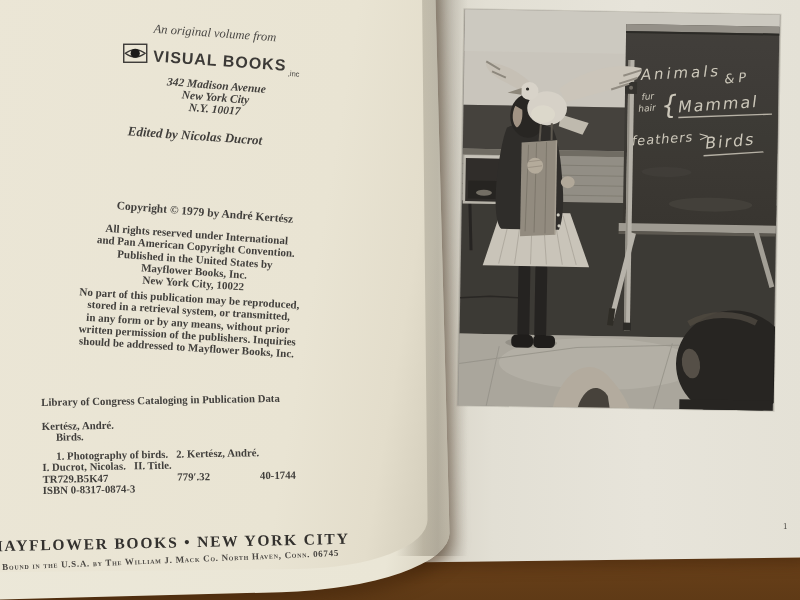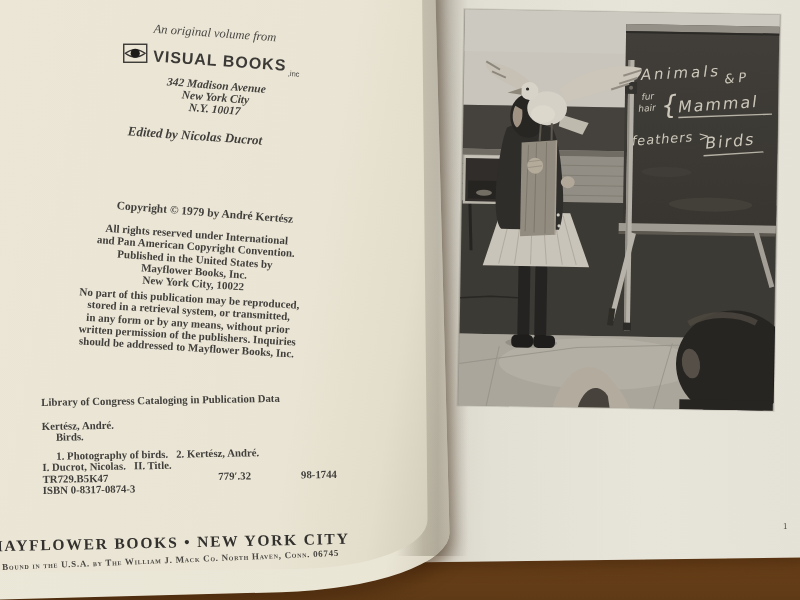--- a/index.html
+++ b/index.html
@@ -50,21 +50,21 @@
   .edited{left:90px;top:128px;width:210px;font-weight:bold;font-style:italic;font-size:13px;transform:rotate(4deg);}
   .copyright{left:85px;top:206px;width:240px;font-weight:bold;font-size:11.5px;transform:rotate(4.5deg);}
   .rights{left:70px;top:228px;width:250px;font-weight:bold;font-size:11px;line-height:12.3px;transform:rotate(4deg);}
   .permission{left:52px;top:292px;width:272px;font-weight:bold;font-size:11px;line-height:12.3px;transform:rotate(3.5deg);}
   .loc{left:42px;top:394px;width:340px;font-weight:bold;font-size:10.8px;line-height:11.5px;transform:rotate(-1deg);}
   .loc-header{margin-bottom:12px;}
   .indent{padding-left:14px;}
   .loc-gap{margin-top:7px;}
   .loc-row span{display:inline-block;}
   .loc-call{width:132px;}
-  .loc-dewey{width:80px;margin-left:41px;}
+  .loc-dewey{width:80px;}
   .mayflower{left:-12px;top:533px;width:420px;font-weight:bold;font-size:15.5px;letter-spacing:1.8px;white-space:nowrap;transform:rotate(-1.2deg);color:#33312e;}
   .bound{left:2px;top:562px;width:400px;font-weight:bold;font-size:9px;letter-spacing:.7px;font-variant:small-caps;white-space:nowrap;transform:rotate(-2.4deg);transform-origin:left top;color:#4a4743;}
   .page-num{left:783px;top:521px;font-size:9px;color:#4c4a46;transform:rotate(-1deg);}
 </style>
 </head>
 <body>
 
 <div class="page right-page"></div>
 
 <div class="page under-page"></div>
@@ -115,21 +115,21 @@
 
 <div class="txt loc">
   <div class="loc-header">Library of Congress Cataloging in Publication Data</div>
   <div>Kertész, André.</div>
   <div class="indent">Birds.</div>
   <div class="indent loc-gap pre">1. Photography of birds.   2. Kertész, André.</div>
   <div class="pre">I. Ducrot, Nicolas.   II. Title.</div>
   <div class="loc-row">
     <span class="loc-call">TR729.B5K47</span>
     <span class="loc-dewey">779′.32</span>
-    <span>98-1744</span>
+    <span>40-1744</span>
   </div>
   <div>ISBN 0-8317-0874-3</div>
 </div>
 
 <div class="txt mayflower">MAYFLOWER BOOKS  •  NEW YORK CITY</div>
 <div class="txt bound">Bound in the U.S.A. by The William J. Mack Co. North Haven, Conn. 06745</div>
 
 <div class="photo-frame">
   <svg width="316" height="396" viewBox="0 0 316 398">
     <defs>

